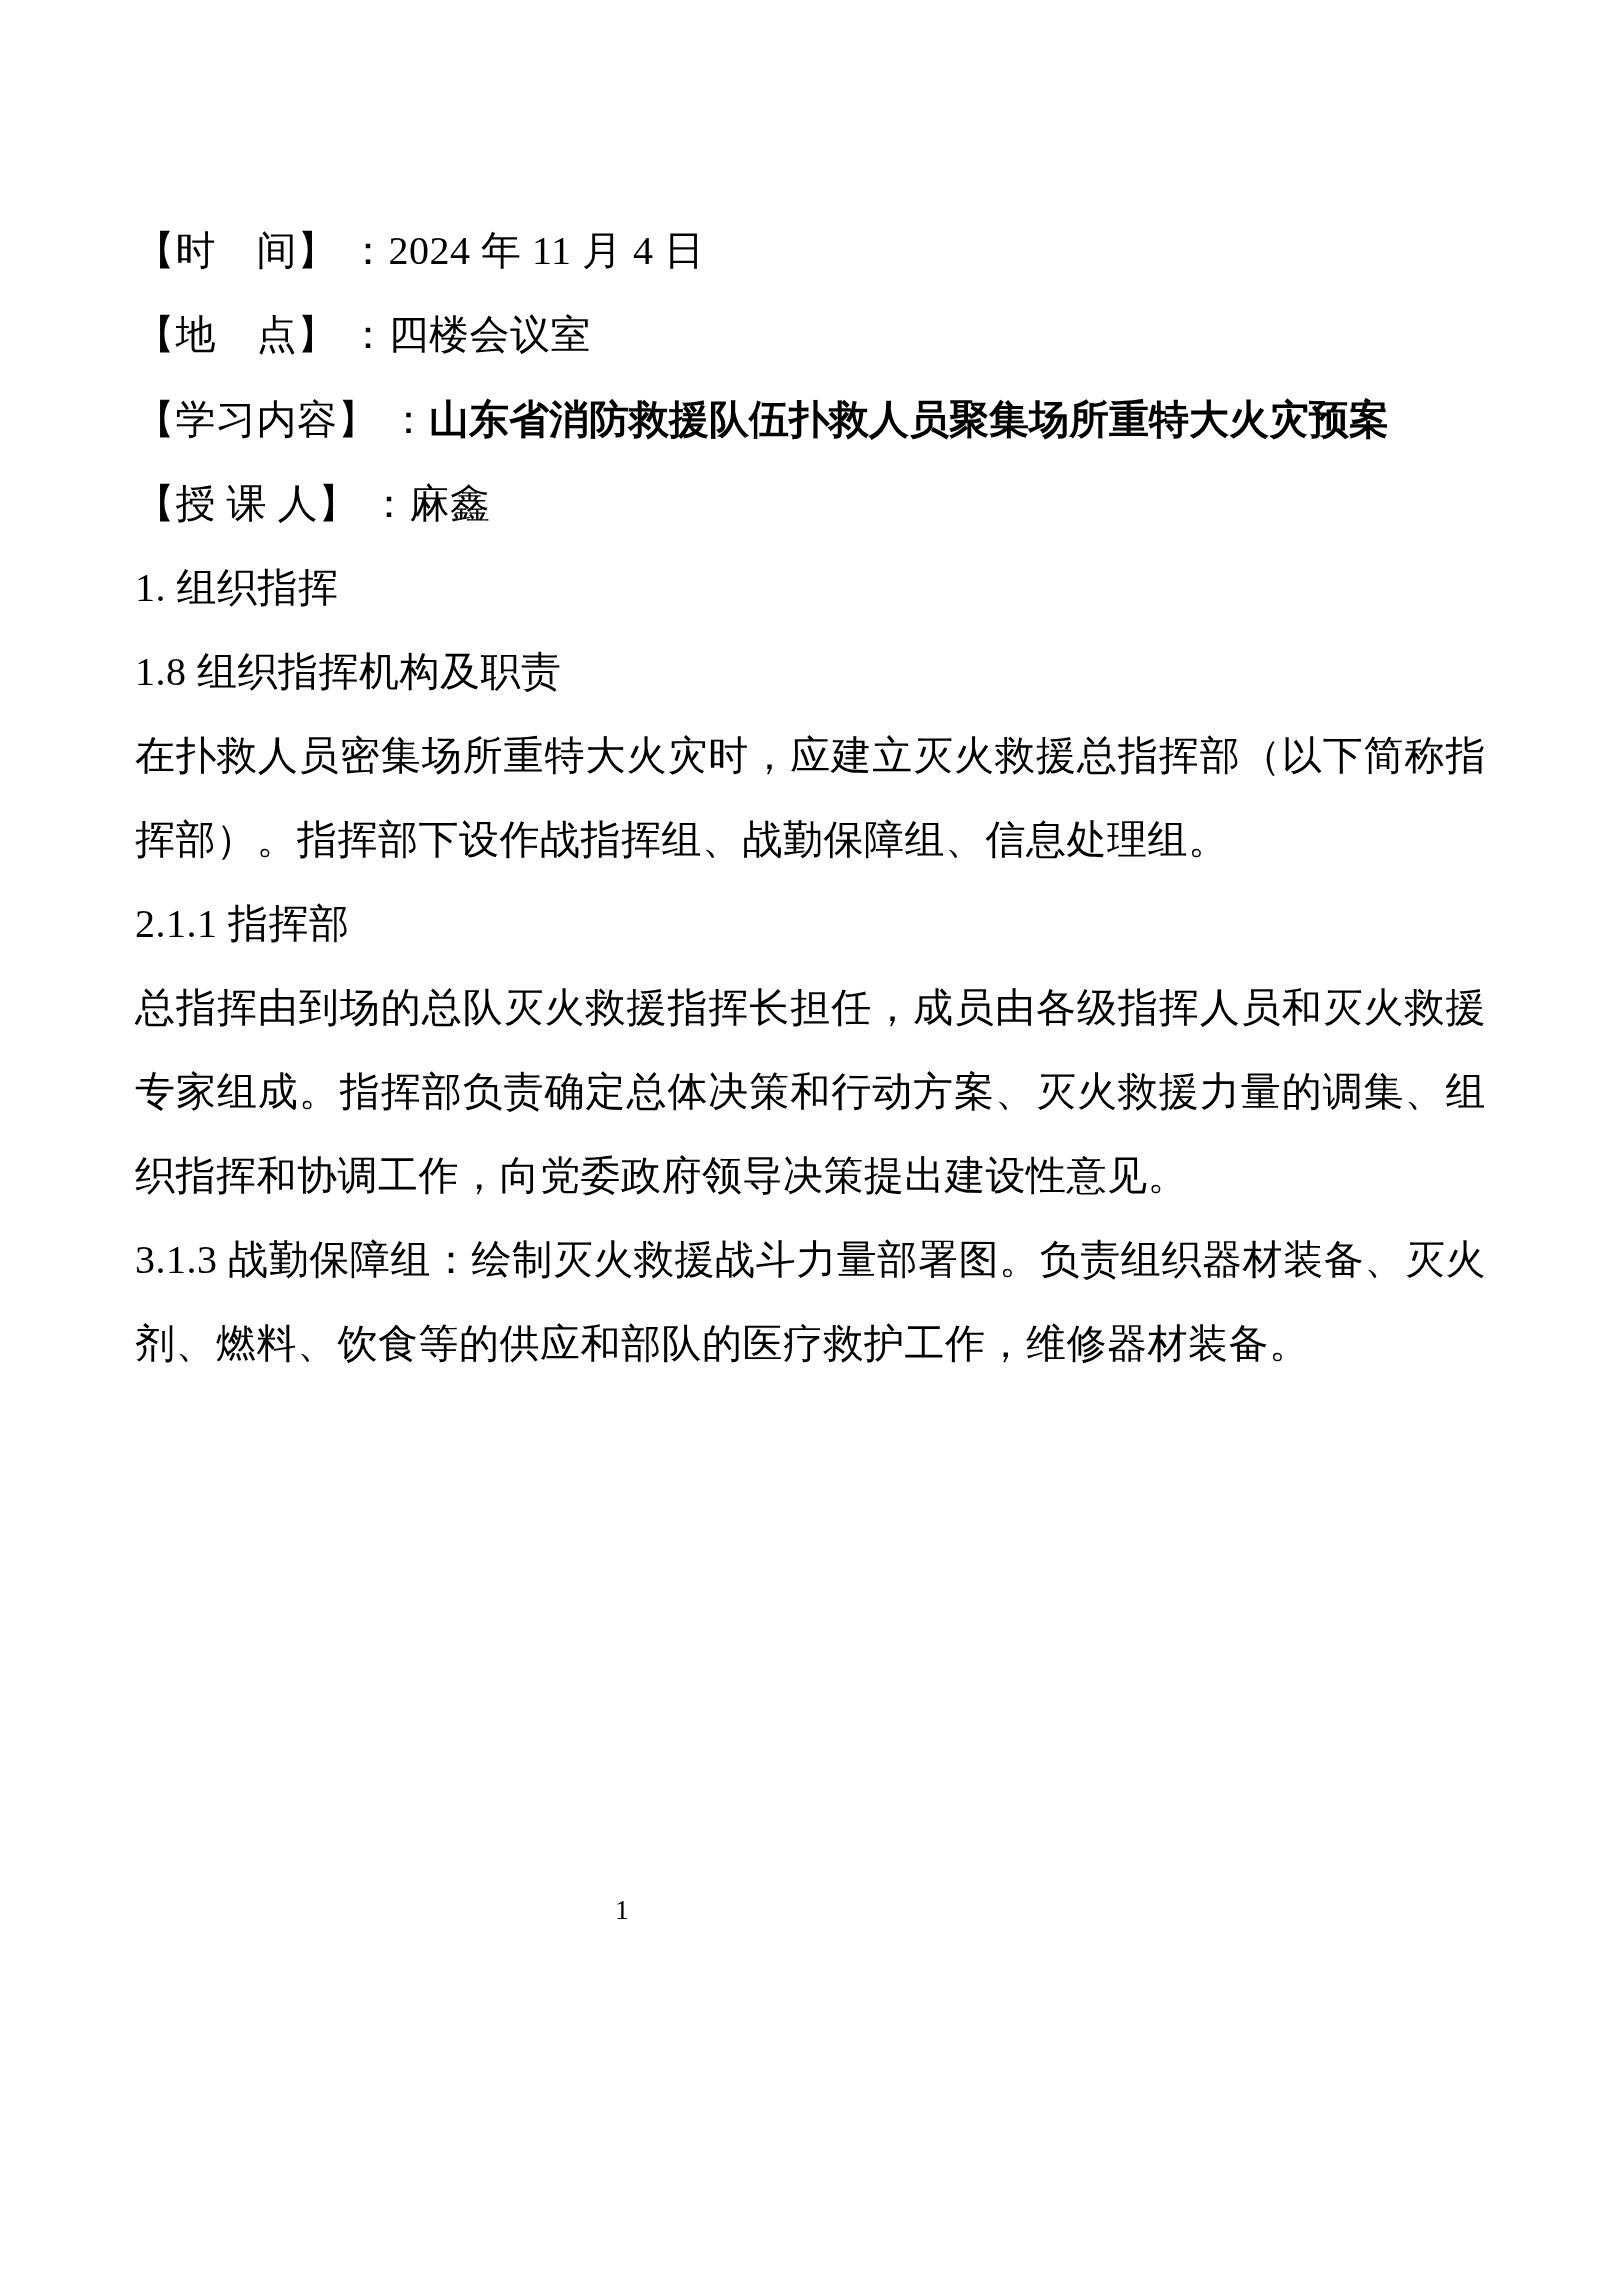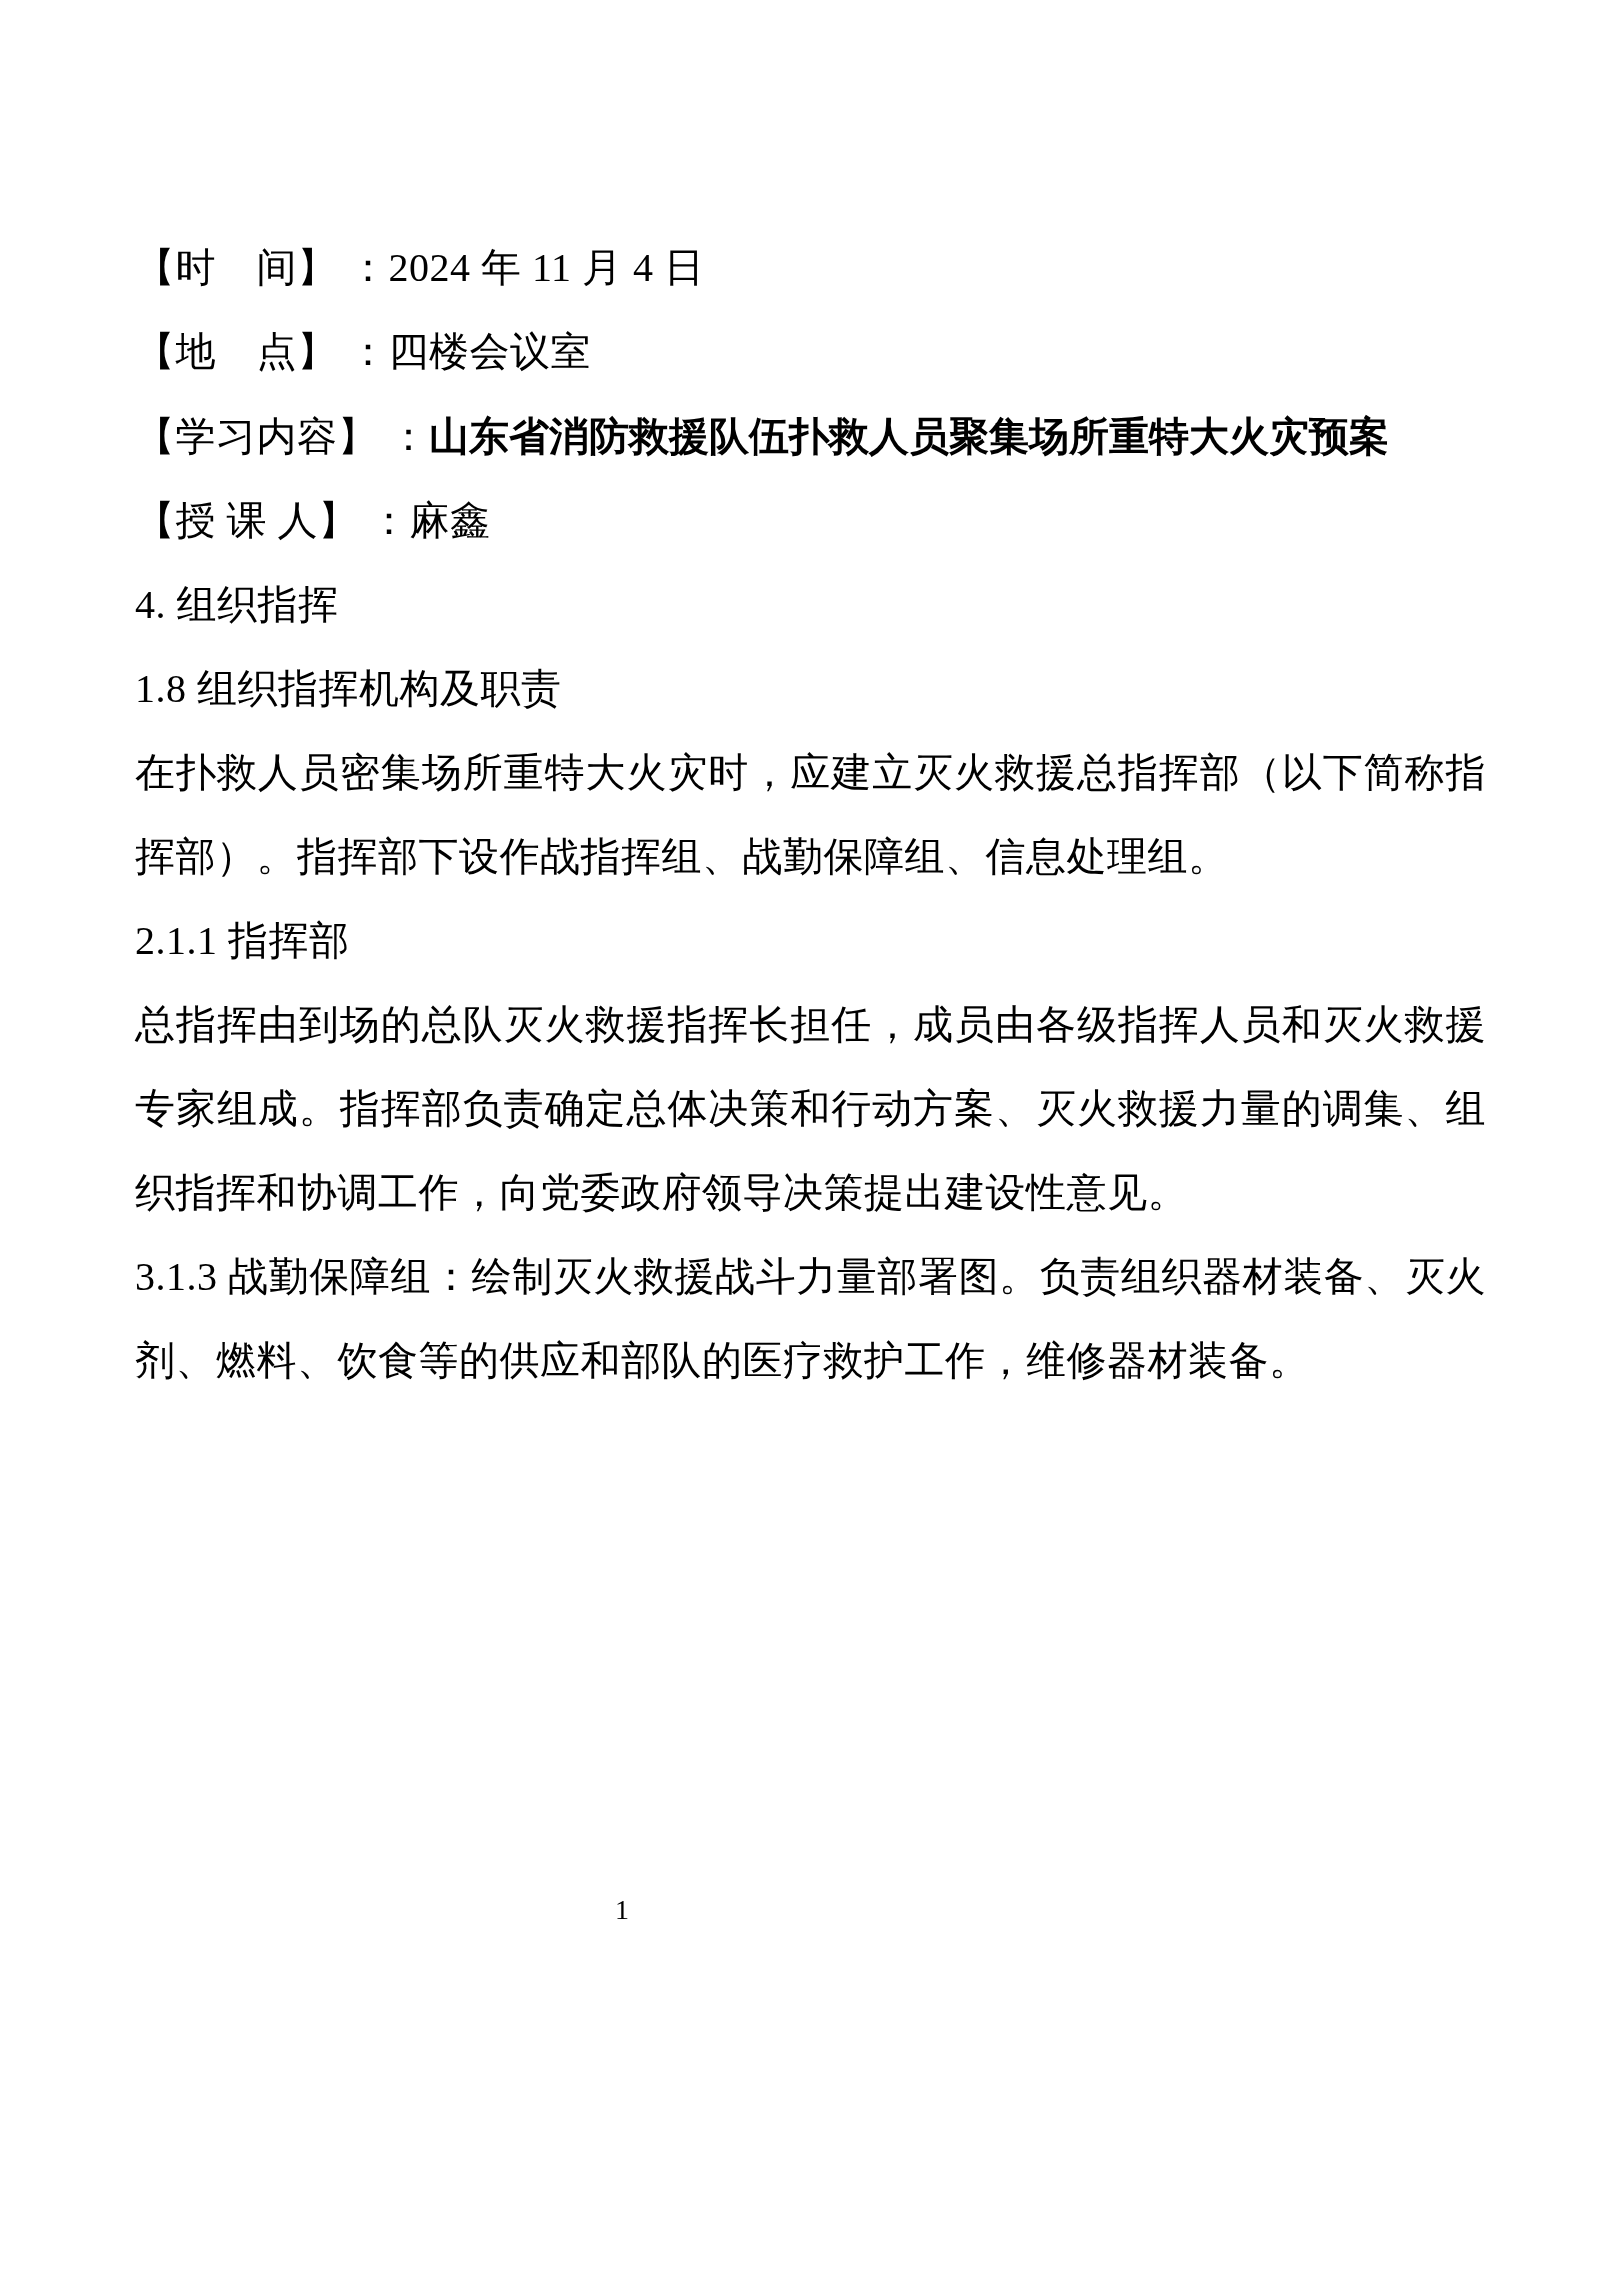--- a/index.html
+++ b/index.html
@@ -12,21 +12,21 @@
     width: 1620px;
     height: 2293px;
     background: #ffffff;
     overflow: hidden;
     font-family: "Liberation Serif", "DejaVu Serif", serif;
     color: #000000;
   }
   .content {
     position: absolute;
     left: 135px;
-    top: 226px;
+    top: 209px;
     width: 1351px;
   }
   p.line {
     margin: 0;
     font-size: 40px;
     line-height: 84px;
     text-align: justify;
     text-justify: inter-character;
     letter-spacing: 0.5px;
   }
@@ -55,21 +55,21 @@
   <div class="content">
 
     <p class="line meta"><span>【时　间】</span><span> ：2024 年 11 月 4 日</span></p>
 
     <p class="line meta"><span>【地　点】</span><span> ：四楼会议室</span></p>
 
     <p class="line meta"><span>【学习内容】</span><span> ：</span><span class="topic-title">山东省消防救援队伍扑救人员聚集场所重特大火灾预案</span></p>
 
     <p class="line meta"><span>【授 课 人】</span><span> ：麻鑫</span></p>
 
-    <p class="line">4. 组织指挥</p>
+    <p class="line">1. 组织指挥</p>
 
     <p class="line">1.8 组织指挥机构及职责</p>
 
     <p class="line">在扑救人员密集场所重特大火灾时，应建立灭火救援总指挥部（以下简称指挥部）。指挥部下设作战指挥组、战勤保障组、信息处理组。</p>
 
     <p class="line">2.1.1 指挥部</p>
 
     <p class="line">总指挥由到场的总队灭火救援指挥长担任，成员由各级指挥人员和灭火救援专家组成。指挥部负责确定总体决策和行动方案、灭火救援力量的调集、组织指挥和协调工作，向党委政府领导决策提出建设性意见。</p>
 
 

